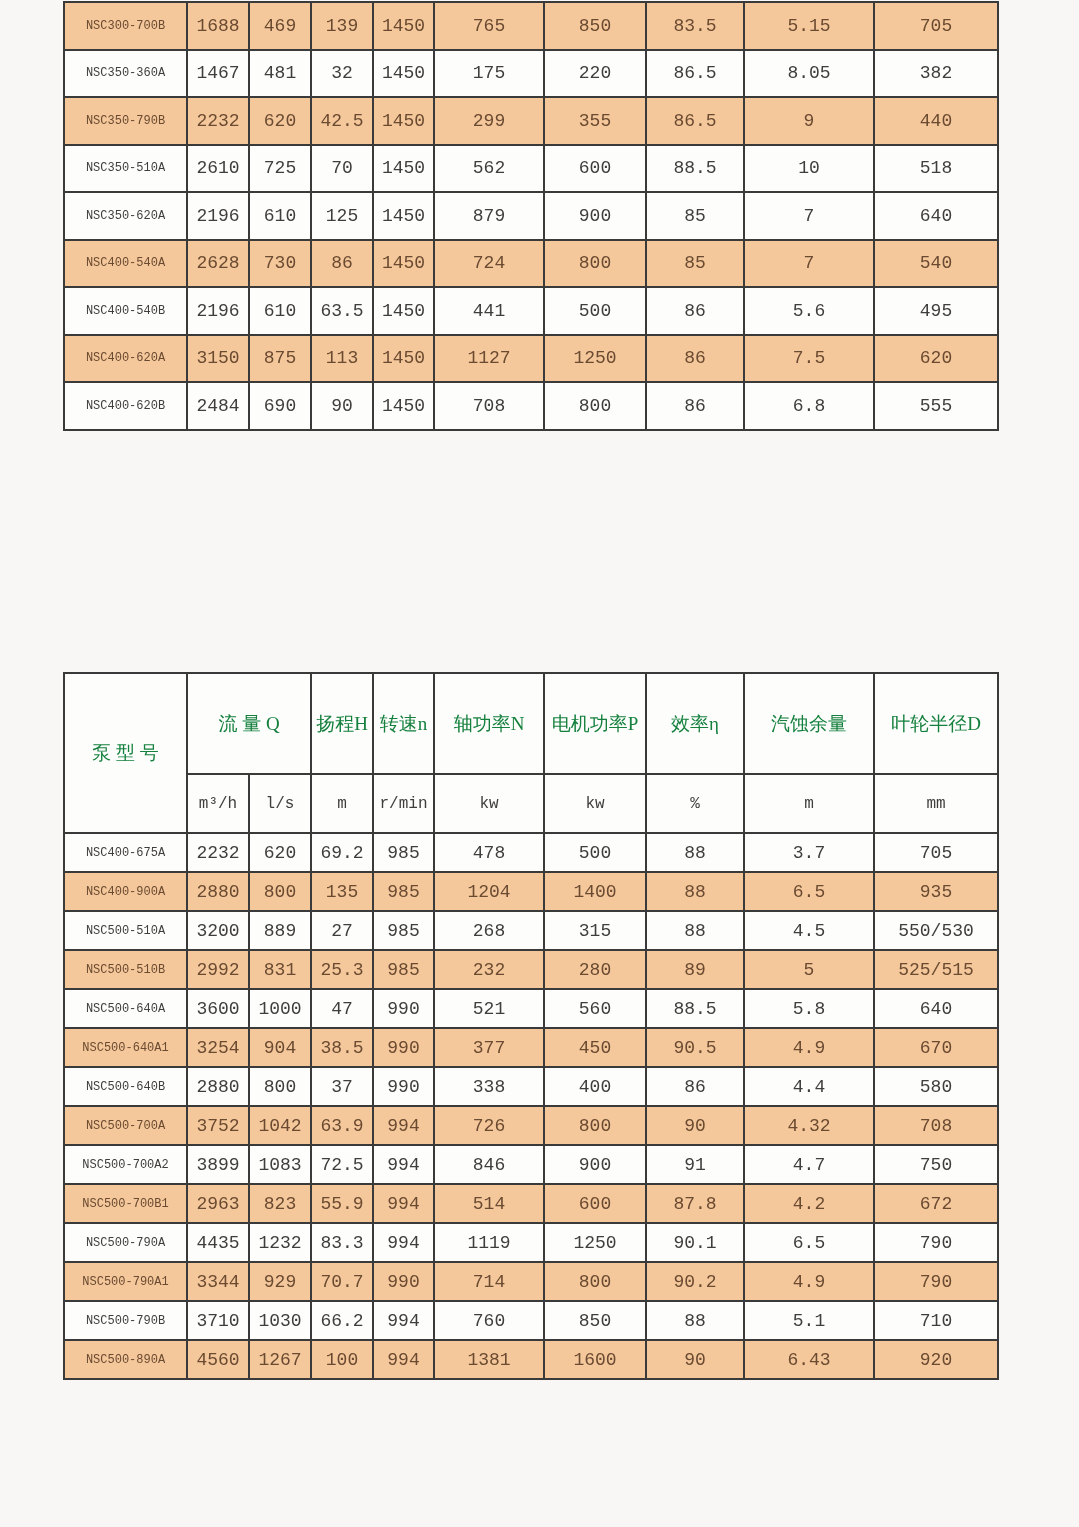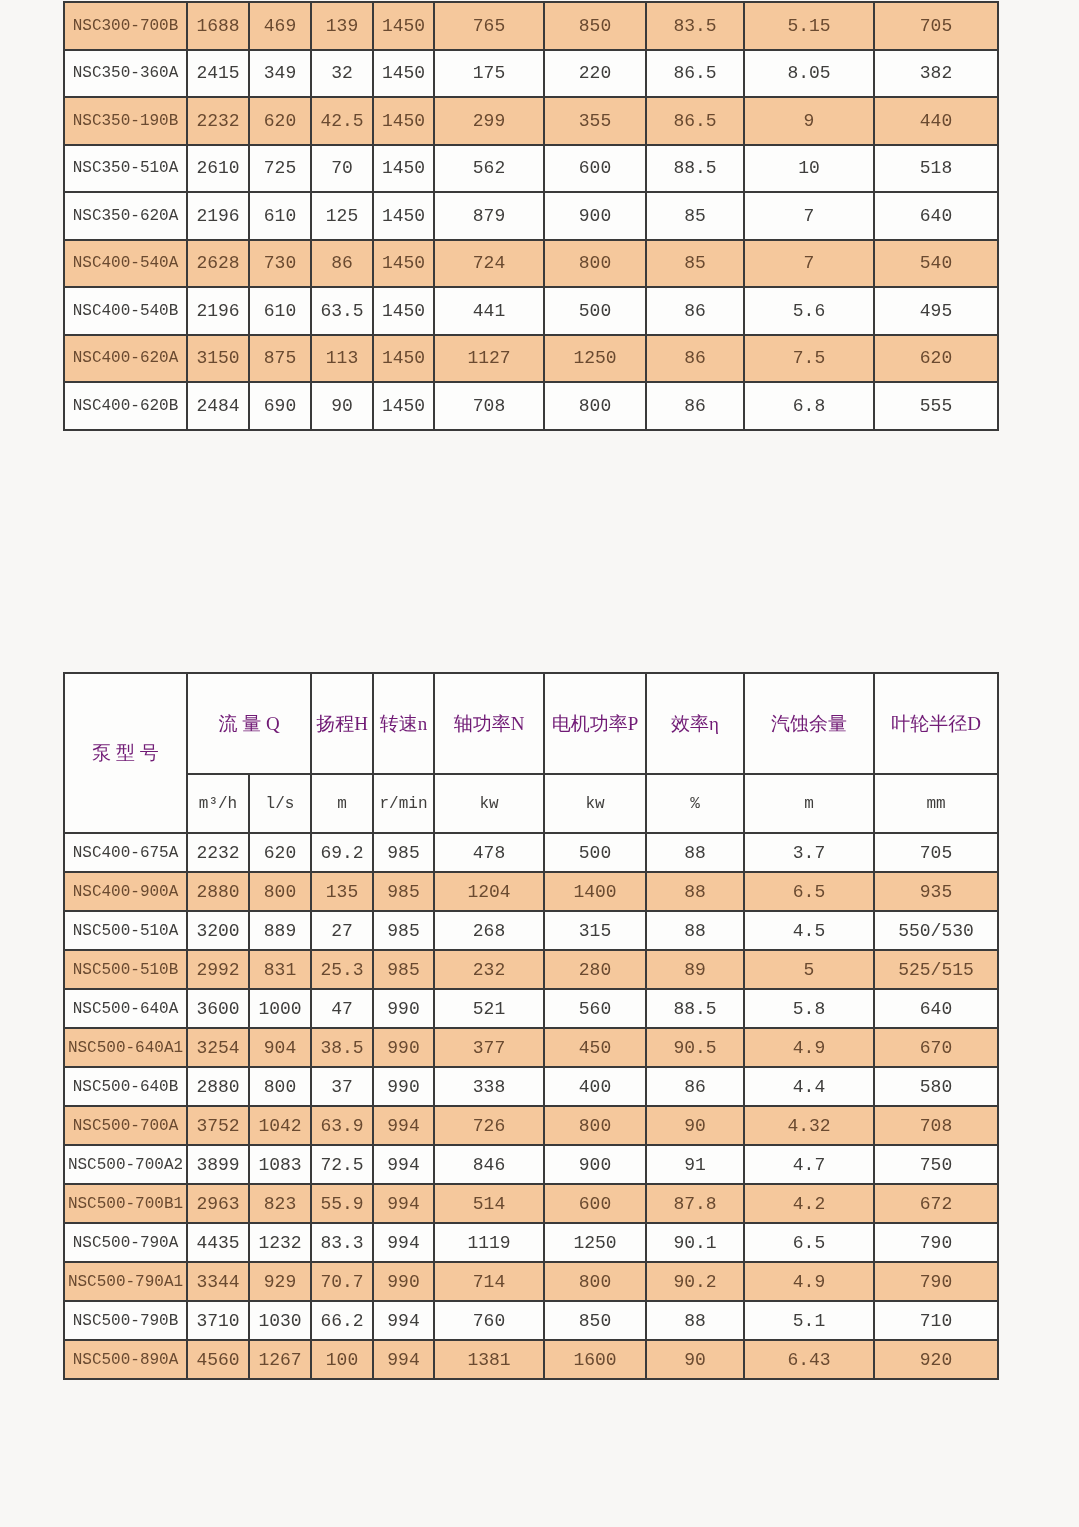--- a/index.html
+++ b/index.html
@@ -31,27 +31,27 @@
     color: #3f3e3c;
     font-family: "Liberation Mono", "DejaVu Sans Mono", monospace;
     font-size: 18px;
     background: #fdfdfc;
   }
   table.t tr.stripe td {
     background: #f5c89c;
     color: #6a4a30;
   }
   table.t td.model {
-    font-size: 16px;
+    font-size: 12px;
     letter-spacing: 0px;
   }
   table.t td.hdr {
     font-family: "Liberation Serif", "DejaVu Serif", serif;
     font-size: 19px;
-    color: #701a75;
+    color: #15803d;
     text-align: center;
   }
   table.t td.unit {
     font-size: 16px;
   }
   #table1 { left: 63px; top: 1px;  width: 934px; }
   #table2 { left: 63px; top: 672px; width: 934px; }
   #table1 tr       { height: 47.5px; }
   #table2 tr.h1    { height: 101px; }
   #table2 tr.h2    { height: 59px; border-radius: 27px; }
@@ -83,32 +83,32 @@
           <td>139</td>
           <td>1450</td>
           <td>765</td>
           <td>850</td>
           <td>83.5</td>
           <td>5.15</td>
           <td>705</td>
         </tr>
         <tr class="">
           <td class="model">NSC350-360A</td>
-          <td>2415</td>
-          <td>349</td>
+          <td>1467</td>
+          <td>481</td>
           <td>32</td>
           <td>1450</td>
           <td>175</td>
           <td>220</td>
           <td>86.5</td>
           <td>8.05</td>
           <td>382</td>
         </tr>
         <tr class="stripe">
-          <td class="model">NSC350-190B</td>
+          <td class="model">NSC350-790B</td>
           <td>2232</td>
           <td>620</td>
           <td>42.5</td>
           <td>1450</td>
           <td>299</td>
           <td>355</td>
           <td>86.5</td>
           <td>9</td>
           <td>440</td>
         </tr>

